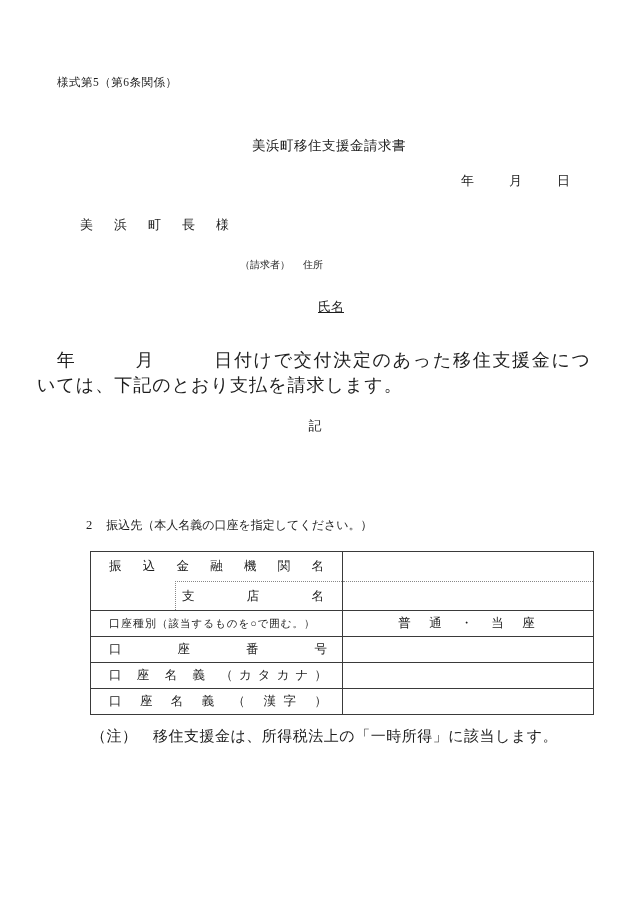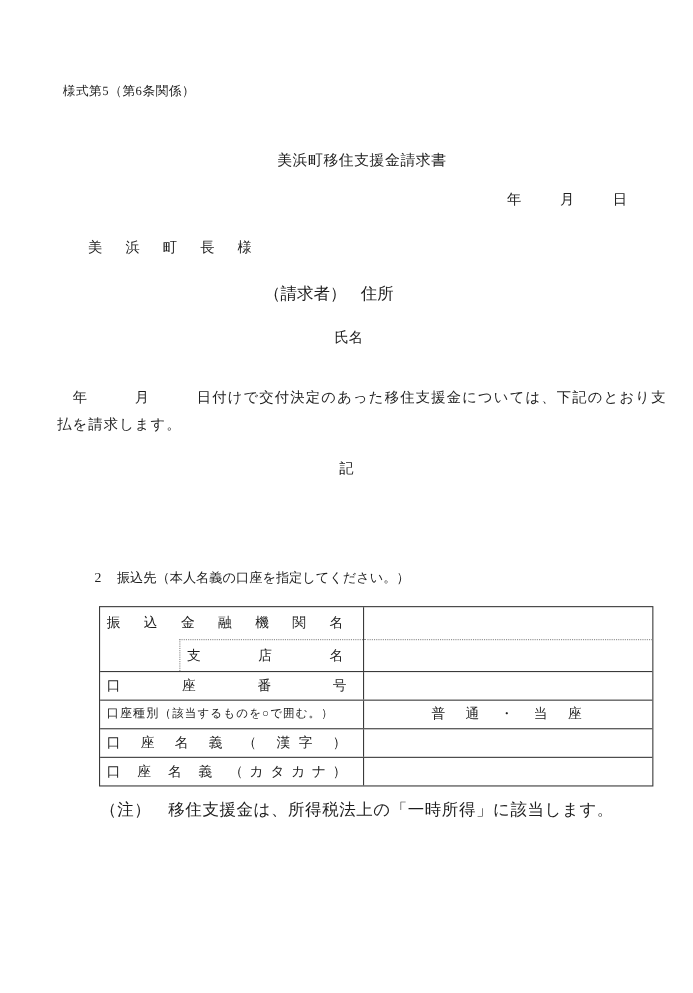--- a/index.html
+++ b/index.html
@@ -8,38 +8,38 @@
   .page {
     position: relative; width: 630px; height: 903px; background: #ffffff;
     overflow: hidden;
     padding-left: 16px;
   }
   .form-id { position: absolute; left: 57px; top: 75px; font-size: 11.5px; letter-spacing: 0.5px; }
   .title { position: absolute; left: 14px; top: 137px; width: 100%; text-align: center;
            font-size: 13.5px; font-weight: normal; letter-spacing: 0.5px; }
   .date-line { position: absolute; right: 57px; top: 172px; font-size: 13px; letter-spacing: 3px; margin-left: 12px; }
   .addressee { position: absolute; left: 80px; top: 216px; font-size: 13px; letter-spacing: 4px; }
-  .applicant-line { position: absolute; left: 240px; top: 258px; font-size: 15px; }
+  .applicant-line { position: absolute; left: 240px; top: 258px; font-size: 10px; }
   .applicant-line .addr-label { margin-left: 13px; }
-  .name-line { position: absolute; left: 304px; top: 298px; font-size: 13px; }
+  .name-line { position: absolute; left: 318px; top: 298px; font-size: 13px; text-decoration: underline; }
   .body-par { position: absolute; left: 37px; top: 348px; width: 554px;
-              font-size: 13px; line-height: 25px; letter-spacing: 1px; text-align: justify; margin-left: 15px; }
+              font-size: 18px; line-height: 25px; letter-spacing: 1px; text-align: justify; }
   .ki { position: absolute; left: 0; top: 417px; width: 100%; text-align: center; font-size: 13px; }
   .item1 { position: absolute; left: 71px; top: 455px; font-size: 13px; }
   .item1 .i1-label { margin-left: 8px; }
   .item1 .i1-kin { margin-left: 14px; }
   .item1 .i1-blank { display: inline-block; width: 146px; height: 1px; }
   .item2 { position: absolute; left: 58px; top: 517px; font-size: 12.5px; margin-left: 28px; }
   .item2 .i2-label { margin-left: 14px; font-size: 12px; }
 
   .btable { position: absolute; left: 90px; top: 551px; width: 504px;
             border: 1px solid #3a3a3a; font-size: 12.5px; }
   .trow { display: flex; border-top: 1px solid #3a3a3a; }
   .trow:first-child { border-top: none; }
-  .tlabel { width: 240px; border-right: 1px solid #3a3a3a; }
+  .tlabel { width: 240px; border-right: 1px solid #3a3a3a; margin-left: 12px; }
   .tvalue { flex: 1; }
   .jus { text-align: justify; text-align-last: justify; }
 
   .row-bank { height: 58px; }
   .row-bank .l1 { height: 29px; line-height: 29px; padding: 0 18px 0 6px; }
   .row-bank .l2 { display: flex; height: 29px; }
   .row-bank .l2-spacer { width: 72px; }
   .row-bank .l2-branch { flex: 1; border-left: 1px dotted #888; border-top: 1px dotted #888;
                          line-height: 28px; padding: 0 18px 0 6px; }
   .row-bank .v1 { height: 29px; }
@@ -92,38 +92,38 @@
           <div class="l2-branch jus">支 店 名</div>
         </div>
       </div>
       <div class="tvalue">
         <div class="v1"></div>
         <div class="v2"></div>
       </div>
     </div>
 
     <div class="trow std">
-      <div class="tlabel jus">口 座 番 号</div>
-      <div class="tvalue"></div>
-    </div>
-
-    <div class="trow std">
       <div class="tlabel type-label">
         <span>口座種別</span><span class="type-note">（該当するものを○で囲む。）</span>
       </div>
       <div class="tvalue type-value">普　通　・　当　座</div>
     </div>
 
     <div class="trow std">
-      <div class="tlabel jus">口 座 名 義 （ 漢字 ）</div>
+      <div class="tlabel jus">口 座 番 号</div>
       <div class="tvalue"></div>
     </div>
 
     <div class="trow std">
       <div class="tlabel jus">口 座 名 義 （カタカナ）</div>
+      <div class="tvalue"></div>
+    </div>
+
+    <div class="trow std">
+      <div class="tlabel jus">口 座 名 義 （ 漢字 ）</div>
       <div class="tvalue"></div>
     </div>
 
   </div>
 
   <div class="note-line">（注）　移住支援金は、所得税法上の「一時所得」に該当します。</div>
 
 </div>
 
 </body></html>

